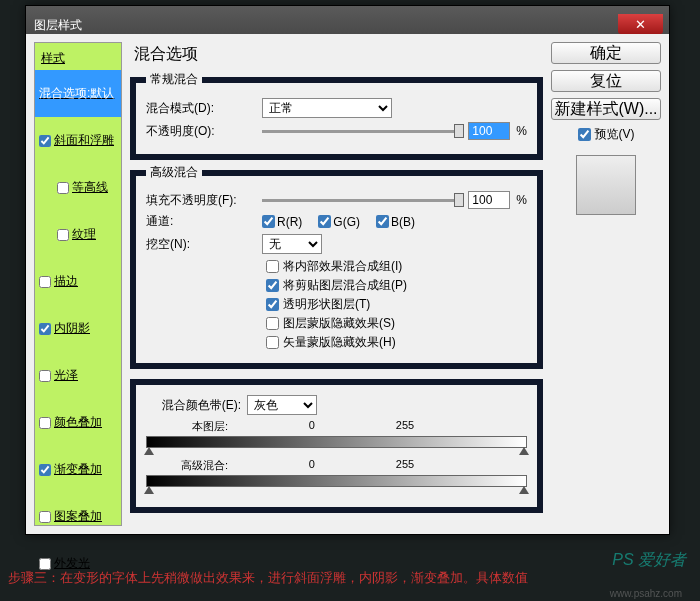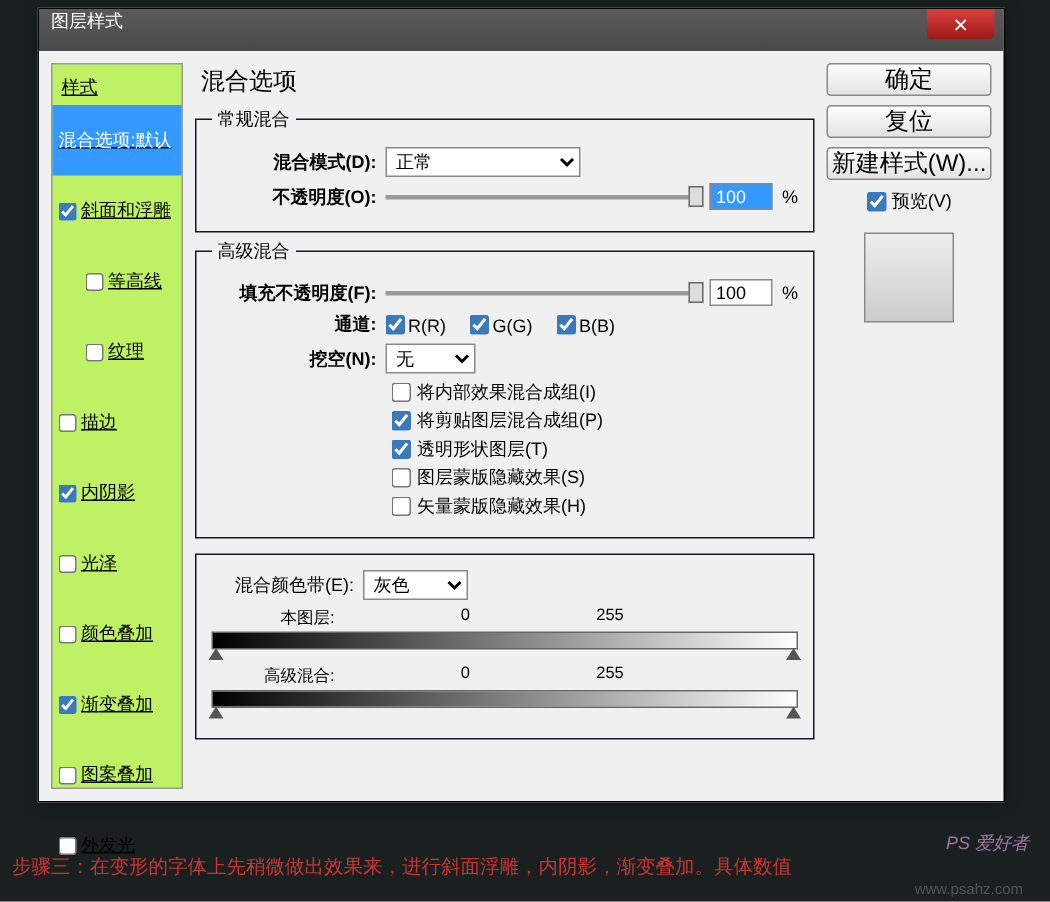--- a/index.html
+++ b/index.html
@@ -1,51 +1,51 @@
 <!DOCTYPE html>
 <html><head>
 <meta charset="utf-8">
 <style>
 * { box-sizing: border-box; margin: 0; padding: 0; font-family: "Microsoft YaHei", "SimSun", sans-serif; }
 body { background: #1a2020; width: 700px; height: 601px; overflow: hidden; position: relative; }
 .dialog { position: absolute; left: 25px; top: 5px; width: 645px; height: 530px; background: #f0f0f0; border: 1px solid #000; box-shadow: 0 0 10px rgba(0,0,0,0.5); }
-.titlebar { height: 28px; background: linear-gradient(#5a5a5a, #4a4a4a); color: #fff; display: flex; align-items: flex-start; justify-content: space-between; padding: 0 0 0 8px; font-size: 12px; }
+.titlebar { height: 28px; background: linear-gradient(#5a5a5a, #4a4a4a); color: #fff; display: flex; align-items: flex-end; justify-content: space-between; padding: 0 0 0 8px; font-size: 12px; }
 .close-btn { width: 45px; height: 20px; background: linear-gradient(#d94040, #a01818); color: #fff; display: flex; align-items: center; justify-content: center; font-size: 13px; border-radius: 0 0 3px 3px; margin-right: 6px; cursor: pointer; }
 .content { display: flex; padding: 8px; height: calc(100% - 28px); gap: 8px; }
 .sidebar { width: 88px; border: 1px solid #999; background: #bef264; padding: 4px 0; text-decoration: underline; }
 .sidebar-header { font-size: 12px; padding: 3px 6px; color: #000; }
 .sidebar-item { font-size: 12px; padding: 15px 4px; display: flex; align-items: center; gap: 3px; cursor: pointer; }
 .sidebar-item.selected { background: #3399ff; color: #fff; }
 .sidebar-item.indented { padding-left: 22px; }
 .sidebar-item input[type=checkbox] { width: 12px; height: 12px; }
 .main { flex: 1; display: flex; flex-direction: column; gap: 4px; }
 .main-title { font-size: 16px; padding: 2px 4px; }
-fieldset { border: 1px solid #0f172a; padding: 6px 10px 10px; font-size: 12px; }
+fieldset { border: 6px solid #0f172a; padding: 6px 10px 10px; font-size: 12px; }
 legend { font-size: 12px; padding: 0 4px; }
 .row { display: flex; align-items: center; gap: 6px; margin: 4px 0; font-size: 12px; }
-.label-r { width: 110px; text-align: right; font-weight: bold; }
+.label-r { width: 110px; text-align: left; }
 select { font-size: 12px; padding: 1px 2px; border: 1px solid #888; background: #fff; }
 .slider-track { flex: 1; height: 3px; background: #999; position: relative; }
 .slider-thumb { position: absolute; width: 10px; height: 14px; background: #ddd; border: 1px solid #666; top: -6px; }
 .num-input { width: 42px; font-size: 12px; padding: 1px 3px; border: 1px solid #888; text-align: left; }
 .num-input.sel { background: #3399ff; color: #fff; }
 .check-row { display: flex; align-items: center; gap: 4px; margin: 2px 0 2px 120px; font-size: 12px; }
 .check-inline { display: inline-flex; align-items: center; gap: 2px; margin-right: 10px; }
 .blendif { margin-top: 6px; }
 .grad-bar { height: 12px; background: linear-gradient(to right, #000, #fff); border: 1px solid #666; margin: 2px 0 10px; position: relative; }
 .grad-bar .stop-l, .grad-bar .stop-r { position: absolute; bottom: -8px; width: 0; height: 0; border-left: 5px solid transparent; border-right: 5px solid transparent; border-bottom: 8px solid #555; }
 .grad-bar .stop-l { left: -3px; }
 .grad-bar .stop-r { right: -3px; }
 .grad-labels { display: flex; justify-content: space-between; font-size: 11px; padding: 0 2px; }
 .right-col { width: 110px; display: flex; flex-direction: column; gap: 6px; align-items: stretch; }
 .btn { height: 22px; font-size: 16px; background: linear-gradient(#fdfdfd, #e3e3e3); border: 1px solid #888; border-radius: 3px; cursor: pointer; }
 .preview-check { display: flex; align-items: center; gap: 4px; font-size: 12px; justify-content: center; }
 .swatch { width: 60px; height: 60px; background: linear-gradient(#eee, #ccc); border: 1px solid #888; margin: 6px auto; }
 .footer-note { position: absolute; bottom: 14px; left: 8px; color: #cc3333; font-size: 13px; }
-.watermark { position: absolute; bottom: 30px; right: 14px; color: #f0abfc; font-size: 12px; font-style: italic; opacity: 0.6; margin-top: 12px; }
+.watermark { position: absolute; bottom: 30px; right: 14px; color: #14b8a6; font-size: 16px; font-style: italic; opacity: 0.6; margin-top: 12px; }
 .watermark-sub { position: absolute; bottom: 2px; right: 18px; color: #777; font-size: 10px; opacity: 0.6; }
 input[type=checkbox] { accent-color: #3a7abb; }
 </style>
 </head>
 <body>
 
 <div class="dialog">
   <div class="titlebar">
     <span>图层样式</span>
     <div class="close-btn">

